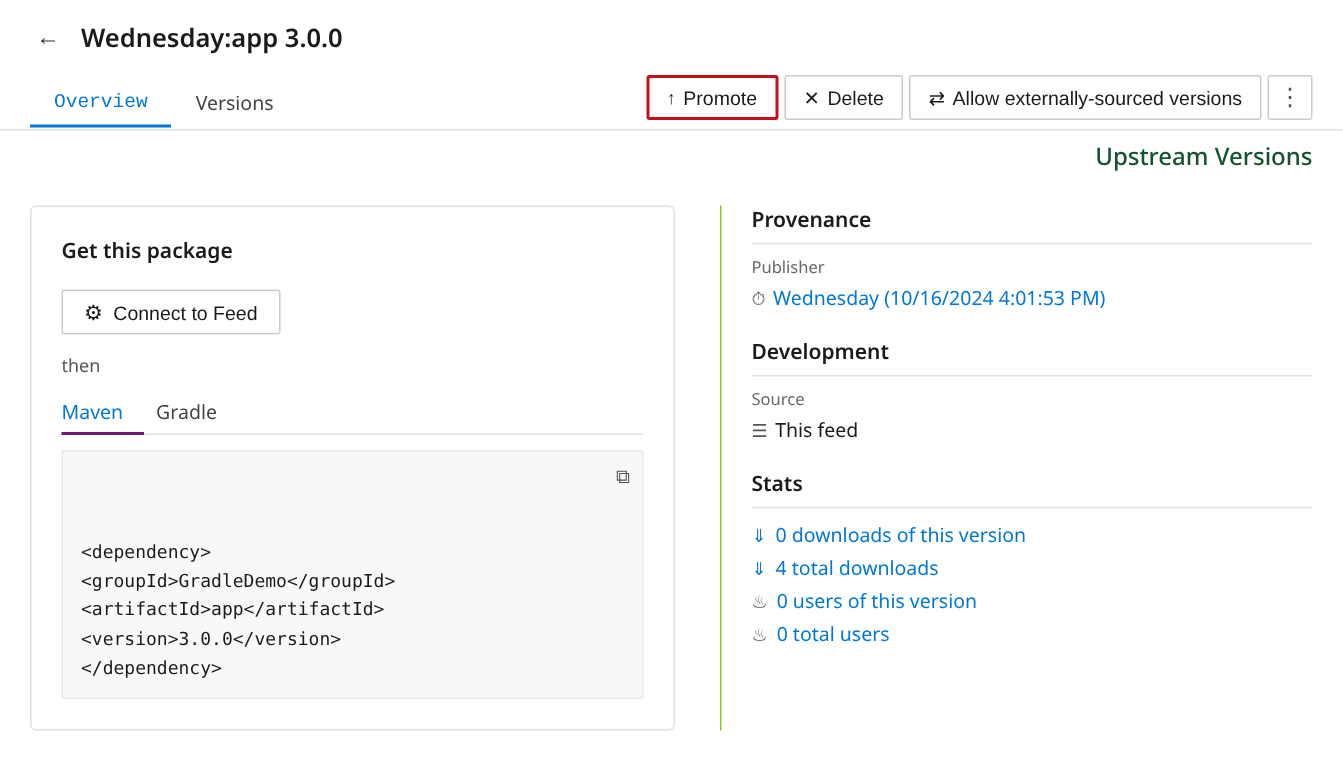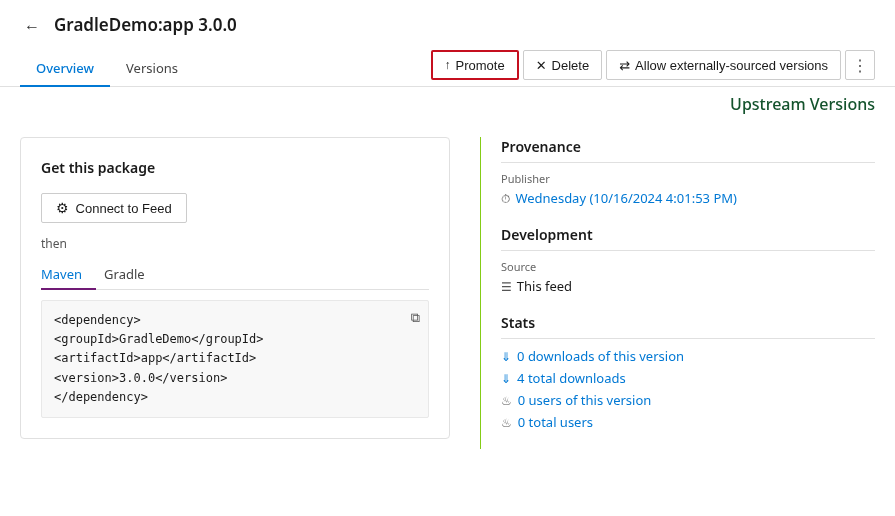--- a/index.html
+++ b/index.html
@@ -51,20 +51,21 @@
       cursor: pointer;
       font-size: 13px;
       color: #444;
       border-bottom: 2px solid transparent;
       margin-bottom: -1px;
     }
     .tab.active {
       color: #0078d4;
       border-bottom: 2px solid #0078d4;
       font-weight: 500;
+      font-family: Liberation Mono, monospace;
     }
     .toolbar-actions {
       margin-left: auto;
       display: flex;
       align-items: center;
       gap: 4px;
       padding-bottom: 6px;
     }
     .btn {
       display: flex;
@@ -233,21 +234,21 @@
     .stats-icon-users {
       color: #555;
       font-size: 12px;
     }
   </style>
 </head>
 <body>
 
 <div class="header">
   <span class="back-btn">←</span>
-  <span class="page-title">GradleDemo:app 3.0.0</span>
+  <span class="page-title">Wednesday:app 3.0.0</span>
 </div>
 
 <div class="toolbar">
   <div class="tabs-row">
     <div class="tab active">Overview</div>
     <div class="tab">Versions</div>
   </div>
   <div class="toolbar-actions">
     <button class="btn promote">
       <span style="font-size:12px;">↑</span>
@@ -278,21 +279,21 @@
         <span style="font-size:14px;">⚙</span>
         <span>Connect to Feed</span>
       </button>
       <div class="then-label">then</div>
       <div class="sub-tabs">
         <div class="sub-tab active">Maven</div>
         <div class="sub-tab">Gradle</div>
       </div>
       <div class="code-block">
         <span class="copy-icon">⧉</span>
-        <pre style="white-space:pre-wrap; font-family:Consolas,monospace; font-size:12px;">&lt;dependency&gt;
+        <pre style="white-space:pre-wrap; font-family:Consolas,monospace; font-size:12px;margin-top:48px;">&lt;dependency&gt;
 &lt;groupId&gt;GradleDemo&lt;/groupId&gt;
 &lt;artifactId&gt;app&lt;/artifactId&gt;
 &lt;version&gt;3.0.0&lt;/version&gt;
 &lt;/dependency&gt;</pre>
       </div>
     </div>
   </div>
 
   <div class="right-panel">
 

